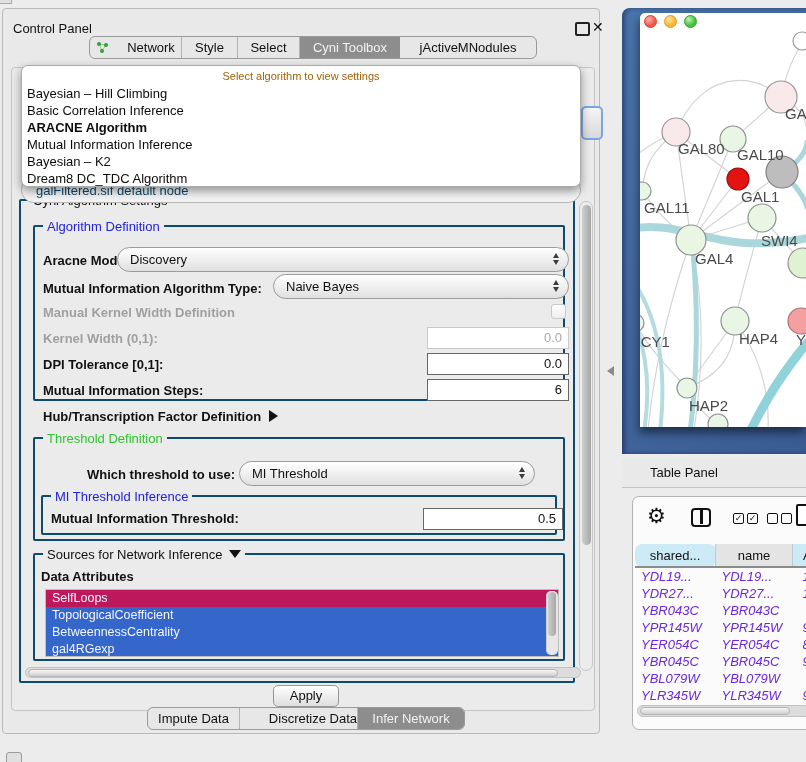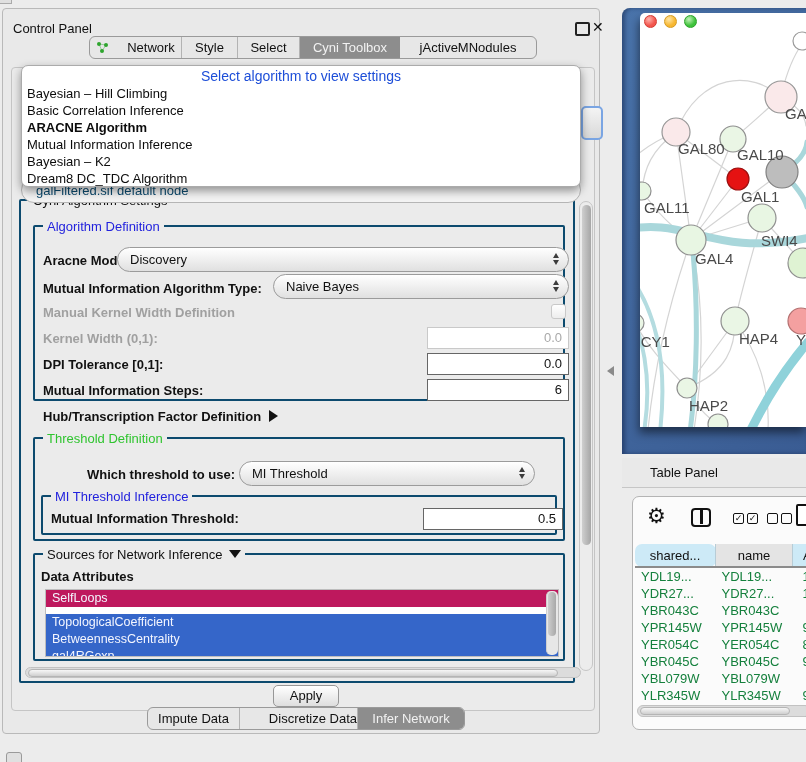--- a/index.html
+++ b/index.html
@@ -28,21 +28,21 @@
 
   
   .ghost-combo{left:18px;top:168px;width:560px;height:26px;border:1px solid #b5b5b5;border-radius:13px;
                background:#f3f3f3;color:#0c4a6e;line-height:26px;padding-left:14px;box-sizing:border-box;z-index:4;}
   .ghost-frag{left:578px;top:97px;width:18px;height:30px;border:2px solid #7aa5e3;border-radius:5px;
               background:linear-gradient(#f4f4f4,#d9d9d9);z-index:4;}
 
   
   #algo-popup{left:18px;top:56px;width:560px;height:122px;background:#ffffff;border:1px solid #ababab;
               border-radius:7px;box-shadow:0 4px 10px rgba(0,0,0,0.4);z-index:10;box-sizing:border-box;padding-top:2px;}
-  #popup-placeholder{text-align:center;color:#1d4ed8;font-size:14px;height:17px;line-height:17px;}
+  #popup-placeholder{text-align:center;color:#a16207;font-size:11px;height:17px;line-height:17px;}
   .pitem{height:17px;line-height:17px;padding-left:5px;font-size:13px;color:#0c0c0c;white-space:nowrap;}
   .pitem.bold{font-weight:bold;}
 
   
   .grp{border:2px solid #0c4a6e;border-radius:2px;box-sizing:border-box;padding-left:44px;}
   .grp-title{position:absolute;top:-8px;left:8px;background:#ebebeb;padding:0 4px;font-size:13px;white-space:nowrap;}
   .t-blue{color:#2222dd;} .t-green{color:#2fc42f;} .t-black{color:#111;}
 
   .lbl{font-size:13px;font-weight:bold;color:#111;white-space:nowrap;}
   .lbl.dis{color:#a0a0a0;}
@@ -99,21 +99,21 @@
   #tp-box{left:632px;top:496px;width:182px;height:234px;background:#fbfbfb;border:1px solid #b4b4b4;border-radius:7px;box-sizing:border-box;overflow:hidden;}
   .gear{left:14px;top:8px;font-size:21px;color:#111;line-height:21px;}
   .colicon{left:58px;top:11px;width:20px;height:19px;border:2.5px solid #111;border-radius:4px;box-sizing:border-box;}
   .colicon i{position:absolute;left:7px;top:0;width:2.5px;height:14px;background:#111;}
   .cbpair{top:16px;display:flex;gap:3px;}
   .cb{width:11px;height:11px;border:1.5px solid #111;border-radius:2px;box-sizing:border-box;font-size:9px;line-height:9px;text-align:center;color:#111;font-weight:bold;}
   .docicon{left:163px;top:7px;width:17px;height:22px;border:2.5px solid #111;border-radius:2px;box-sizing:border-box;background:#fff;}
 
   #node-table{left:2px;top:47px;width:196px;border-collapse:collapse;table-layout:fixed;font-size:13px;}
   #node-table th{height:20px;font-weight:normal;color:#111;border-right:1px solid #b7ccd6;border-bottom:2px solid #8b8b8b;overflow:hidden;white-space:nowrap;}
-  #node-table td{height:17px;padding:0 0 0 6px;color:#15803d;overflow:hidden;white-space:nowrap;border:none;}
+  #node-table td{height:17px;padding:0 0 0 6px;color:#6d28d9;overflow:hidden;white-space:nowrap;border:none;font-style:italic;}
   #tp-hbar{left:4px;top:208px;width:174px;height:12px;}
 
   .mini-dock{left:6px;top:752px;width:16px;height:14px;border:1.5px solid #9a9a9a;border-radius:3px;background:#e0e0e0;box-sizing:border-box;}
   .corner-artifact{left:0;top:0;width:12px;height:4px;border-right:1px solid #aaa;border-bottom:1px solid #aaa;background:#e0e0e0;box-sizing:border-box;}
 </style>
 </head>
 <body>
 
 <div id="stage">
 
@@ -231,21 +231,21 @@
     </div>
 
     <div class="abs grp" style="left:30px;top:544px;width:532px;height:108px;">
       <span class="grp-title t-black">
         <span>Sources for Network Inference</span><span class="tri-down"></span>
       </span>
     </div>
     <span class="abs lbl" style="left:38px;top:560px;">Data Attributes</span>
     <div class="abs" id="attr-list">
         <div class="attr-item" style="background: #be185d;">SelfLoops</div>
-        <div class="attr-item" style="background: rgb(53, 102, 201); margin-top: 7px;">TopologicalCoefficient</div>
+        <div class="attr-item" style="background: rgb(53, 102, 201);">TopologicalCoefficient</div>
         <div class="attr-item" style="background: rgb(53, 102, 201);">BetweennessCentrality</div>
         <div class="attr-item" style="background: rgb(53, 102, 201);">gal4RGexp</div>
       </div>
     <div class="abs" id="attr-vsb">
         <div class="thumb"></div>
       </div>
     <div class="abs hbar" style="left:22px;top:658px;width:556px;height:11px;">
       <div class="thumb" style="width:530px;"></div>
     </div>
 

